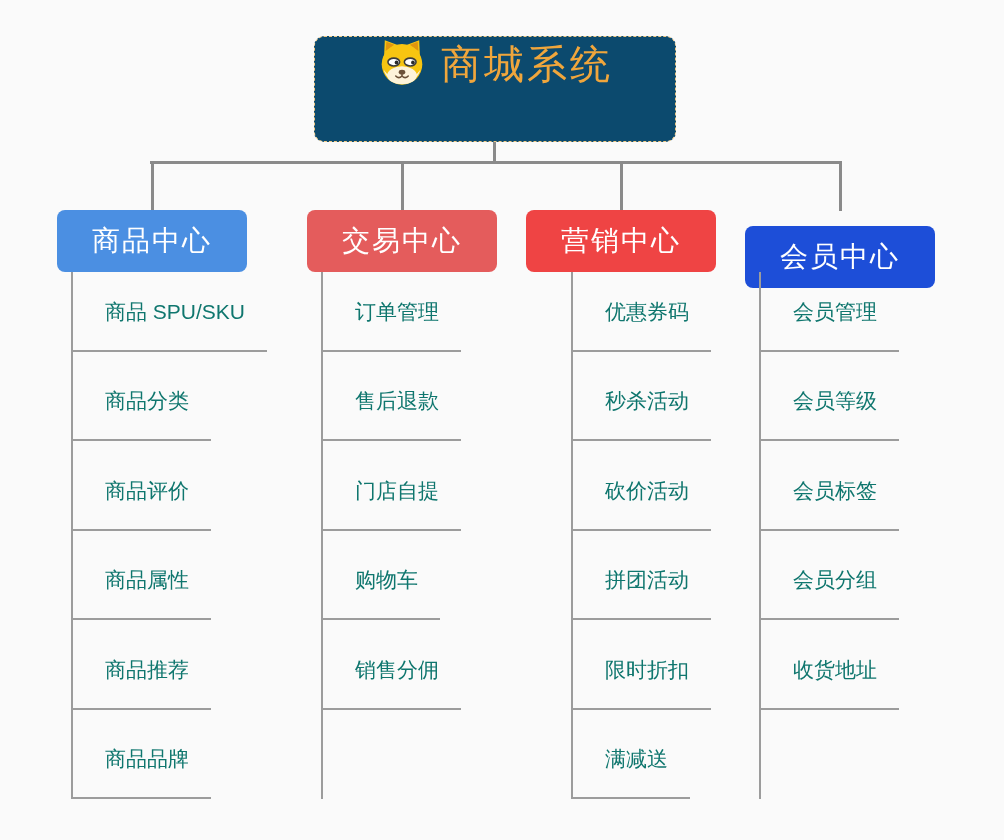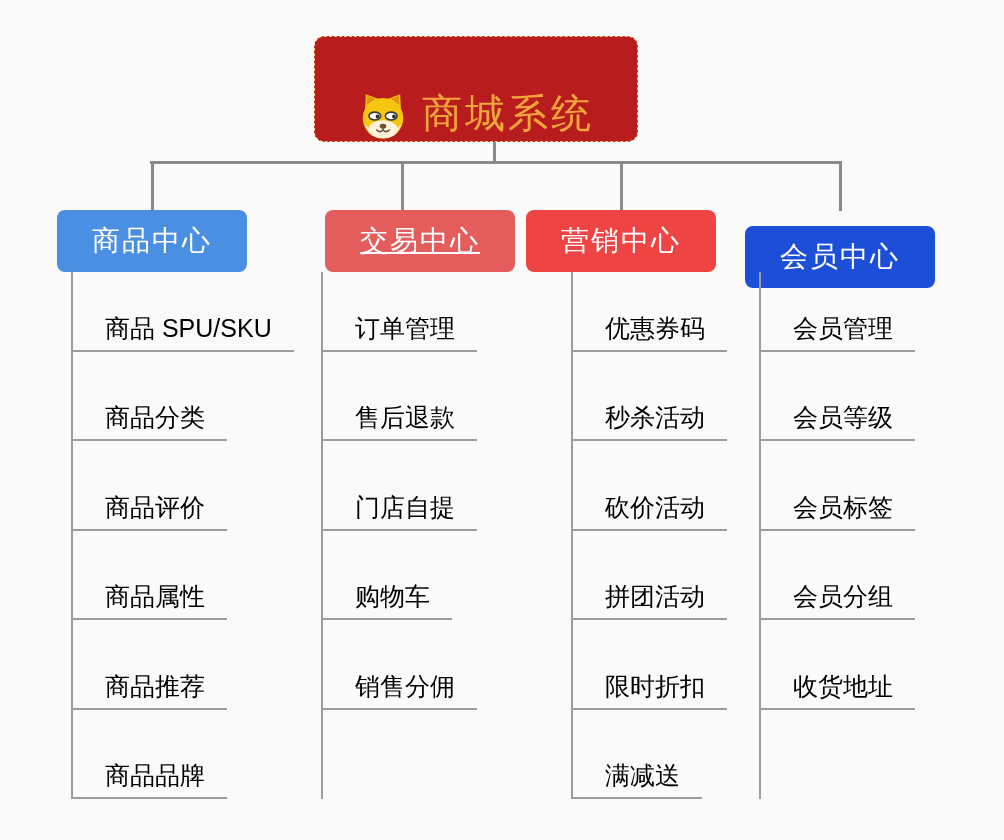--- a/index.html
+++ b/index.html
@@ -6,23 +6,23 @@
   body{
     width:1004px;height:840px;
     background:#fafafa;
     font-family:"Liberation Sans","DejaVu Sans",sans-serif;
     position:relative;overflow:hidden;
   }
   .canvas{position:absolute;left:0;top:0;width:1004px;height:840px;}
 
   
   .root-node{
-    position:absolute;left:314px;top:36px;width:324px;height:106px;
-    background:#b91c1c;border:1px dashed #f3cb86;border-radius:10px;
-    display:flex;align-items:flex-end;justify-content:center;gap:14px;
+    position:absolute;left:314px;top:36px;width:362px;height:106px;
+    background:#0c4a6e;border:1px dashed #f3cb86;border-radius:10px;
+    display:flex;align-items:flex-start;justify-content:center;gap:14px;
     box-sizing:border-box;cursor:pointer;
   }
   .root-title{
     font-size:40px;letter-spacing:3px;color:#f0a63c;font-weight:400;
     white-space:nowrap;
   }
   .root-icon{width:50px;height:50px;flex:0 0 auto;}
 
   
   .conn{position:absolute;background:#8a8a8a;}
@@ -44,22 +44,22 @@
     border-left:2px solid #9c9c9c;
     display:flex;flex-direction:column;
   }
   .leaf-slot{
     height:89.4px;display:flex;align-items:flex-end;
   }
   .leaf-slot:first-child{height:80px;}
   .leaf{
     width:max-content;
     border-bottom:2px solid #9c9c9c;
-    padding:0 22px 5px 32px;
-    font-size:25px;color:#000000;
+    padding:0 22px 24px 32px;
+    font-size:21px;color:#0f766e;
     white-space:nowrap;cursor:pointer;
   }
 </style>
 </head>
 <body>
 
 <div class="canvas">
 
   <div class="conn conn-stem"></div>
   <div class="conn conn-bus"></div>
@@ -108,21 +108,21 @@
         <div class="leaf">商品属性</div>
       </div>
       <div class="leaf-slot">
         <div class="leaf">商品推荐</div>
       </div>
       <div class="leaf-slot">
         <div class="leaf">商品品牌</div>
       </div>
     </div>
     <div class="conn conn-drop" style="left: 400.5px;"></div>
-    <div class="branch-box" style="left: 325px; background: rgb(228, 92, 92); text-decoration: underline;">
+    <div class="branch-box" style="left: 307px; background: rgb(228, 92, 92);">
       <span>交易中心</span>
     </div>
     <div class="leaf-col" style="left: 321px;">
       <div class="leaf-slot">
         <div class="leaf">订单管理</div>
       </div>
       <div class="leaf-slot">
         <div class="leaf">售后退款</div>
       </div>
       <div class="leaf-slot">

